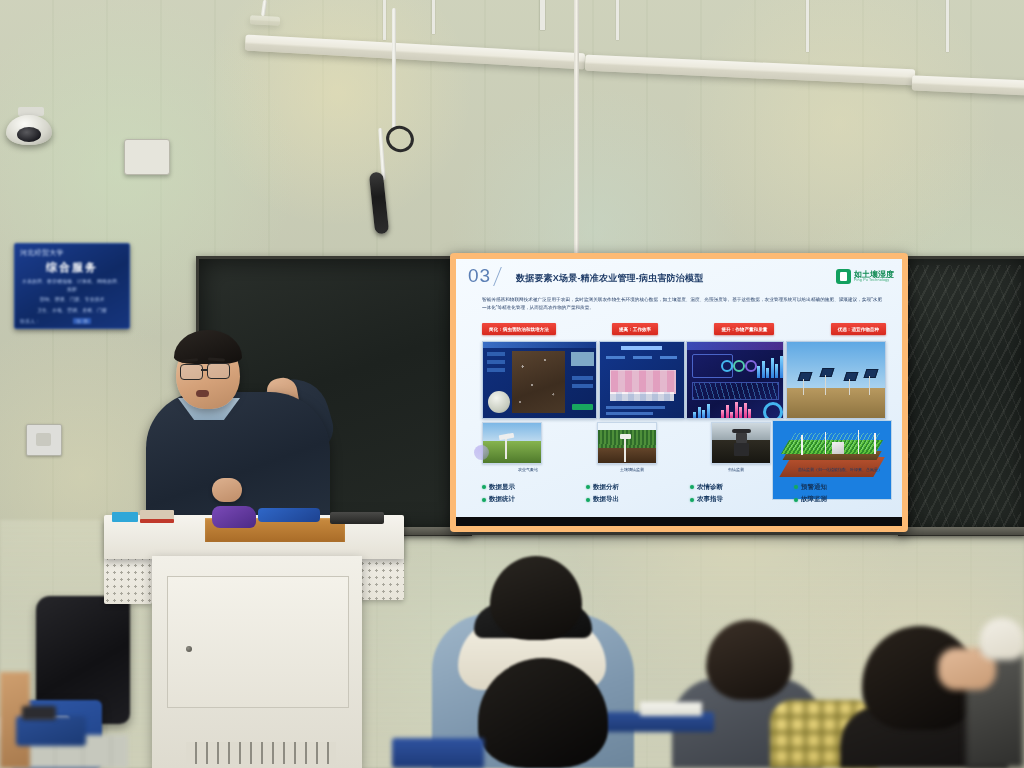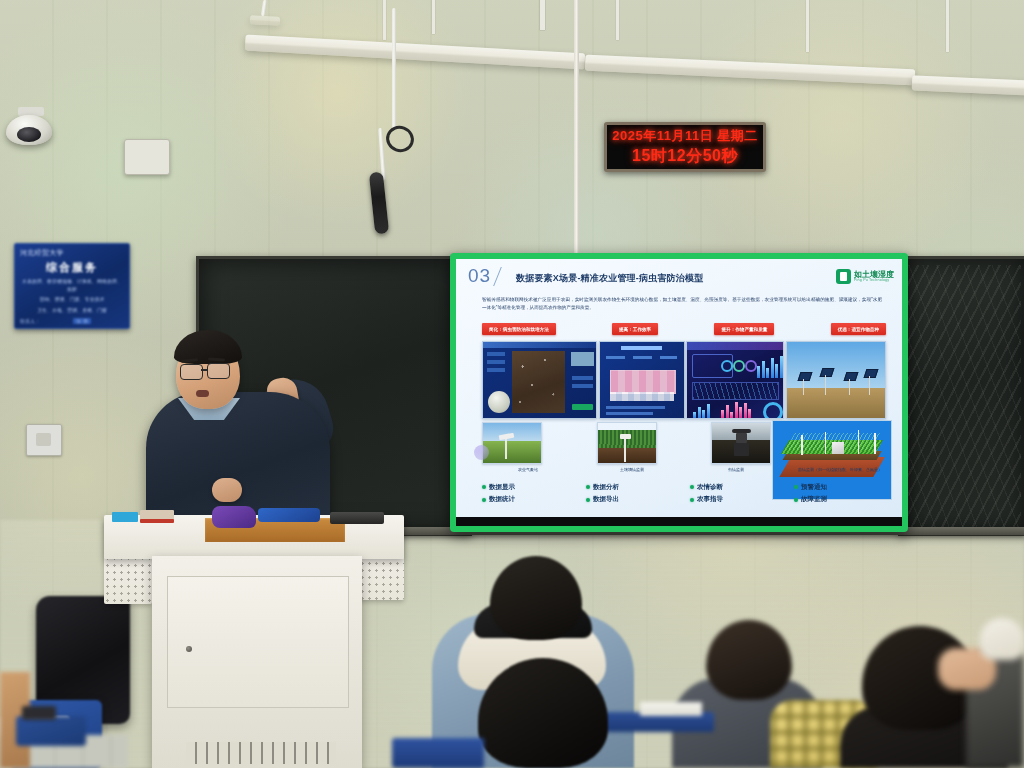--- a/index.html
+++ b/index.html
@@ -91,21 +91,21 @@
   #board-right{left:898px;top:256px;width:126px;height:274px;}
   #board-right:after{content:"";position:absolute;inset:6px;
     background:
       repeating-linear-gradient(118deg,rgba(215,215,205,.10) 0 2px,transparent 2px 9px),
       repeating-linear-gradient(70deg,rgba(220,220,210,.07) 0 1px,transparent 1px 13px);
     opacity:.85;}
   #chalk-tray{left:196px;top:527px;width:828px;height:8px;
     background:linear-gradient(180deg,#6d6c62,#4a4a42);box-shadow:0 2px 4px rgba(0,0,0,.35);}
 
   
-  #screen-bezel{left:450px;top:253px;width:458px;height:279px;background:#22c55e;
+  #screen-bezel{left:450px;top:253px;width:458px;height:279px;background:#fdba74;
     border-radius:4px;box-shadow:0 4px 14px rgba(0,0,0,.55);padding:6px;box-sizing:border-box;}
   #slide{position:relative;width:100%;height:100%;overflow:hidden;
     background:linear-gradient(160deg,#f6fbff 0%,#eef6fd 40%,#e6f1fb 70%,#dbeaf8 100%);}
 
   
   .s-num{position:absolute;left:12px;top:6px;font-size:19px;color:#5b7fb5;
     font-weight:300;letter-spacing:1px;}
   .s-slash{position:absolute;left:41px;top:8px;width:13px;height:19px;
     border-left:1px solid #8aa8cf;transform:skewX(-22deg);}
   .s-title{position:absolute;left:60px;top:13px;font-size:9px;color:#1f3c68;
@@ -371,24 +371,20 @@
       <span class="chip">张 强</span>
       <span></span>
     </div>
     <div class="row">
       <span>电 话：</span>
       <span class="chip">13288432266</span>
       <span>87465727</span>
     </div>
   </div>
 
-  <div id="clock" class="abs">
-    <span class="l1">2025年11月11日 星期二</span>
-    <span class="l2">15时12分50秒</span>
-  </div>
 
   <div class="abs boom" style="left:262px;top:0;width:4px;height:16px;transform:rotate(8deg);"></div>
   <div class="abs boom" style="left:392px;top:8px;width:4px;height:122px;"></div>
   <div class="abs boom" style="left:380px;top:128px;width:4px;height:52px;transform:rotate(-4deg);"></div>
   <div id="mic-clip" class="abs"></div>
   <div id="mic-head" class="abs"></div>
 
   <div id="outlet" class="abs"></div>
 
   <div id="board-left" class="abs board"></div>

